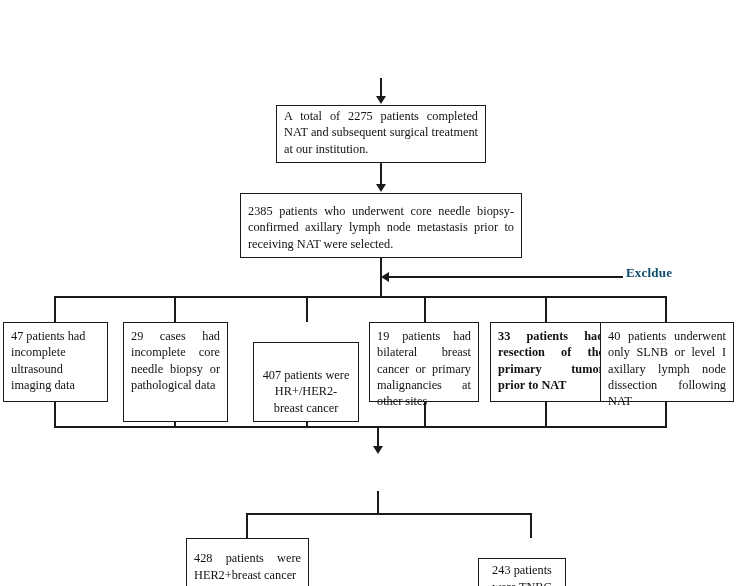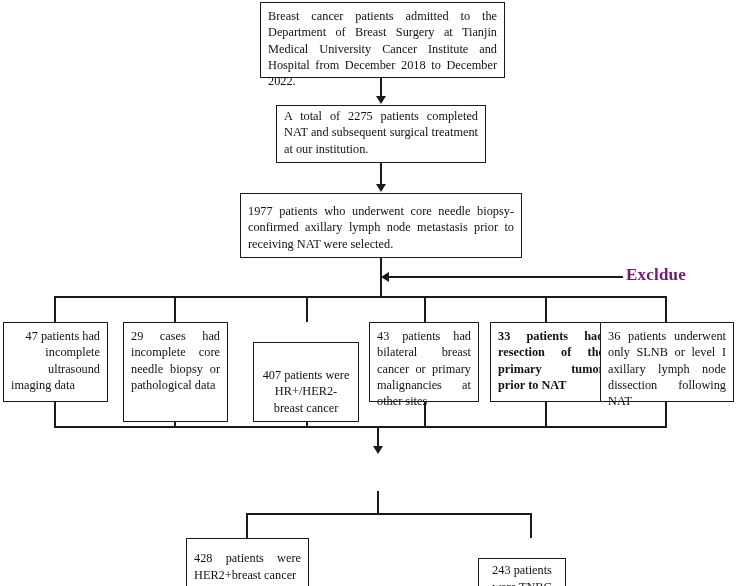--- a/index.html
+++ b/index.html
@@ -65,82 +65,79 @@
     width: 0;
     height: 0;
     border-top: 5px solid transparent;
     border-bottom: 5px solid transparent;
     border-right: 8px solid #1a1a1a;
     z-index: 2;
   }
   .exclude-label {
     position: absolute;
     font-weight: bold;
-    font-size: 17px;
+    font-size: 13px;
     letter-spacing: 0.2px;
-    color: #701a75;
+    color: #0c4a6e;
     z-index: 4;
     white-space: nowrap;
   }
 </style>
 </head>
 <body>
 
 <div id="flowchart">
 
-  <div class="node just" style="left:260px; top:2px; width:245px; height:76px;">
-    <span>Breast cancer patients admitted to the Department of Breast Surgery at Tianjin Medical University Cancer Institute and Hospital from December 2018 to December 2022.</span>
-  </div>
 
   <div class="line vline" style="left:380px; top:78px; height:19px;"></div>
   <div class="arrow-down" style="left:376px; top:96px;"></div>
 
   <div class="node just vcenter" style="left:276px; top:105px; width:210px; height:58px;">
     <span>A total of 2275 patients completed NAT and subsequent surgical treatment at our institution.</span>
   </div>
 
   <div class="line vline" style="left:380px; top:163px; height:22px;"></div>
   <div class="arrow-down" style="left:376px; top:184px;"></div>
 
   <div class="node just vcenter" style="left:240px; top:193px; width:282px; height:65px;">
-    <span>1977 patients who underwent core needle biopsy-confirmed axillary lymph node metastasis prior to receiving NAT  were selected.</span>
+    <span>2385 patients who underwent core needle biopsy-confirmed axillary lymph node metastasis prior to receiving NAT  were selected.</span>
   </div>
 
   <div class="line vline" style="left:380px; top:258px; height:40px;"></div>
 
   <div class="line hline" style="left:388px; top:276px; width:235px;"></div>
   <div class="arrow-left" style="left:381px; top:272px;"></div>
   <div class="exclude-label" style="left:626px; top:265px;">Excldue</div>
 
   <div class="line hline" style="left:55px; top:296px; width:612px;"></div>
 
   <div class="line vline" style="left:54px; top:296px; height:26px;"></div>
   <div class="line vline" style="left:174px; top:296px; height:26px;"></div>
   <div class="line vline" style="left:306px; top:296px; height:26px;"></div>
   <div class="line vline" style="left:424px; top:296px; height:26px;"></div>
   <div class="line vline" style="left:545px; top:296px; height:26px;"></div>
   <div class="line vline" style="left:665px; top:296px; height:26px;"></div>
 
-  <div class="node just just-left" style="left:3px; top:322px; width:105px; height:80px;text-align:right;">
+  <div class="node just just-left" style="left:3px; top:322px; width:105px; height:80px;">
     <span>47 patients had incomplete ultrasound imaging data</span>
   </div>
   <div class="node just" style="left:123px; top:322px; width:105px; height:100px;">
     <span>29 cases had incomplete core needle biopsy or pathological data</span>
   </div>
   <div class="node just-center vcenter" style="left:253px; top:322px; width:106px; height:80px;">
     <span>407 patients were HR+/HER2-breast cancer</span>
   </div>
   <div class="node just" style="left:369px; top:322px; width:110px; height:80px;">
-    <span>43 patients had bilateral breast cancer or primary malignancies at other sites</span>
+    <span>19 patients had bilateral breast cancer or primary malignancies at other sites</span>
   </div>
   <div class="node just" style="left:490px; top:322px; width:122px; height:80px;font-weight:bold;">
     <span>33 patients had resection of the primary tumor prior to NAT</span>
   </div>
   <div class="node just" style="left:600px; top:322px; width:134px; height:80px;">
-    <span>36 patients underwent only SLNB or level I axillary lymph node dissection following NAT</span>
+    <span>40 patients underwent only SLNB or level I axillary lymph node dissection following NAT</span>
   </div>
 
   <div class="line vline" style="left:54px; top:402px; height:25px;"></div>
   <div class="line vline" style="left:174px; top:402px; height:25px;"></div>
   <div class="line vline" style="left:306px; top:402px; height:25px;"></div>
   <div class="line vline" style="left:424px; top:402px; height:25px;"></div>
   <div class="line vline" style="left:545px; top:402px; height:25px;"></div>
   <div class="line vline" style="left:665px; top:402px; height:25px;"></div>
 
   <div class="line hline" style="left:54px; top:426px; width:613px;"></div>

